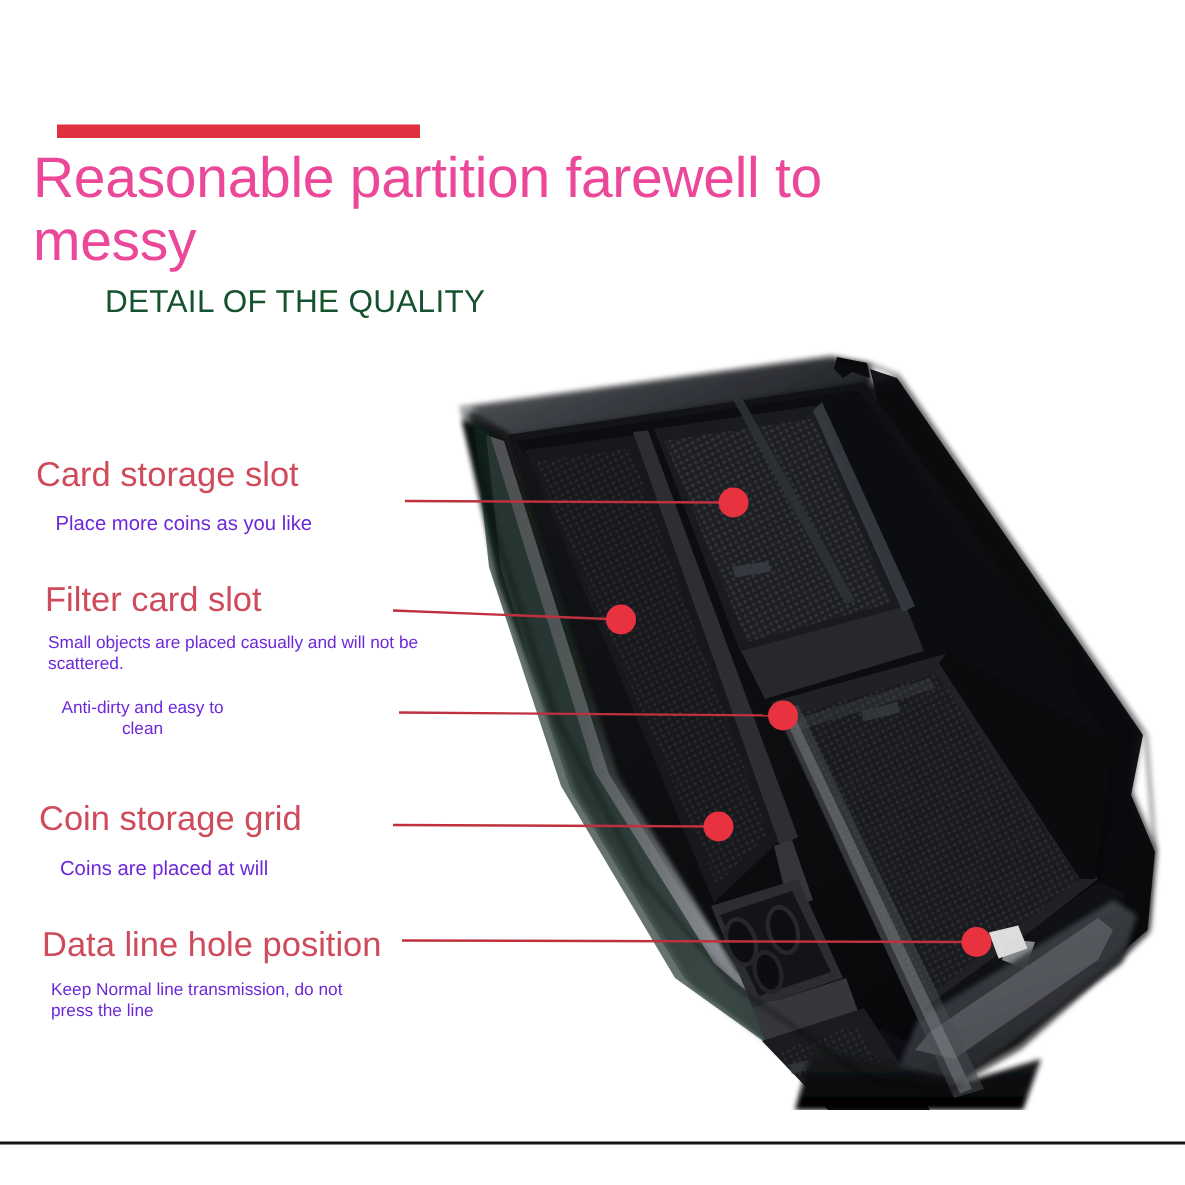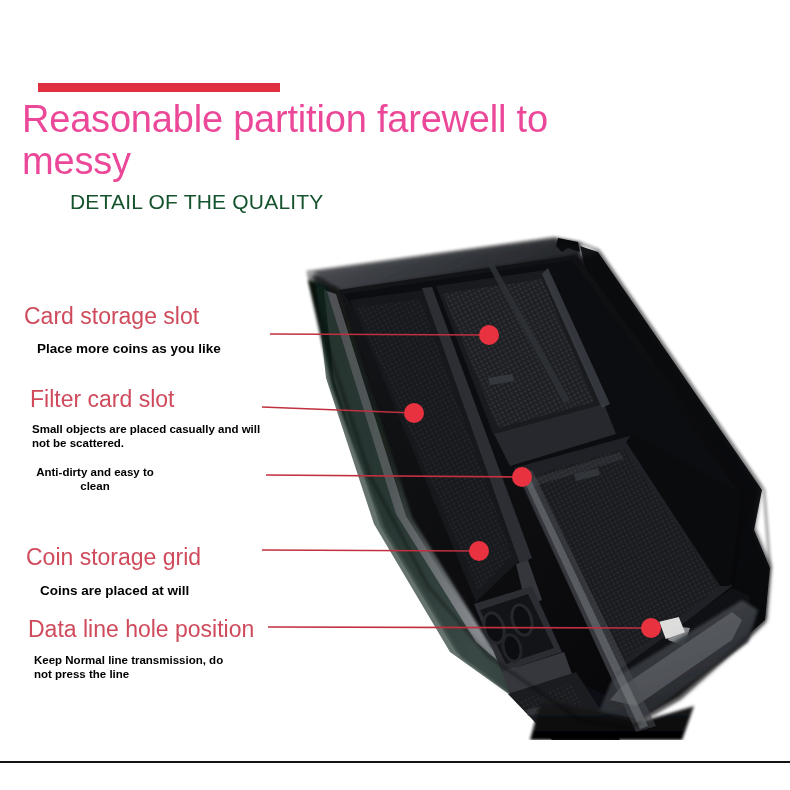--- a/index.html
+++ b/index.html
@@ -63,23 +63,23 @@
   .callout { position: absolute; }
   .callout-title {
     font-size: 23px;
     font-weight: 400;
     color: #cf4b5c;
     white-space: nowrap;
     line-height: 27px;
   }
   .callout-desc {
     font-size: 13.5px;
-    color: #000000;
+    color: #6d28d9;
     line-height: 16px;
-    font-weight: 700;
+    font-weight: 400;
   }
   .callout-desc.small {
     font-size: 11.5px;
     line-height: 14px;
   }
 
   
   .leader-layer {
     position: absolute;
     left: 0; top: 0;
@@ -268,21 +268,21 @@
 
   <div class="callout" style="left:30px; top:386px;">
     <div class="callout-title">Filter card slot</div>
     <div class="callout-desc small" style="width:248px; margin-left:2px; margin-top:9px;">Small objects are placed casually and will not be scattered.</div>
   </div>
 
   <div class="callout" style="left:26px; top:455px;">
     <div class="callout-desc small" style="width:120px; margin-left:9px; margin-top:10px;text-align:center;">Anti-dirty and easy to clean</div>
   </div>
 
-  <div class="callout" style="left:26px; top:544px;">
+  <div class="callout" style="left:26px; top:532px;">
     <div class="callout-title">Coin storage grid</div>
     <div class="callout-desc" style="margin-left:14px; margin-top:12px;">Coins are placed at will</div>
   </div>
 
   <div class="callout" style="left:28px; top:616px;">
     <div class="callout-title">Data line hole position</div>
     <div class="callout-desc small" style="width:200px; margin-left:6px; margin-top:10px;">Keep Normal line transmission, do not press the line</div>
   </div>
 
   <svg class="leader-layer" width="790" height="790" viewBox="0 0 790 790" xmlns="http://www.w3.org/2000/svg">

